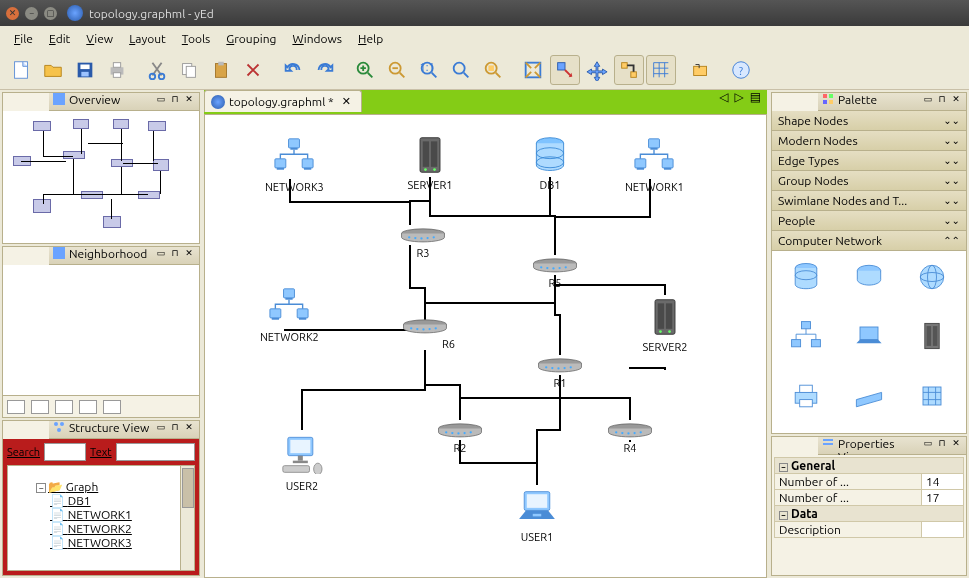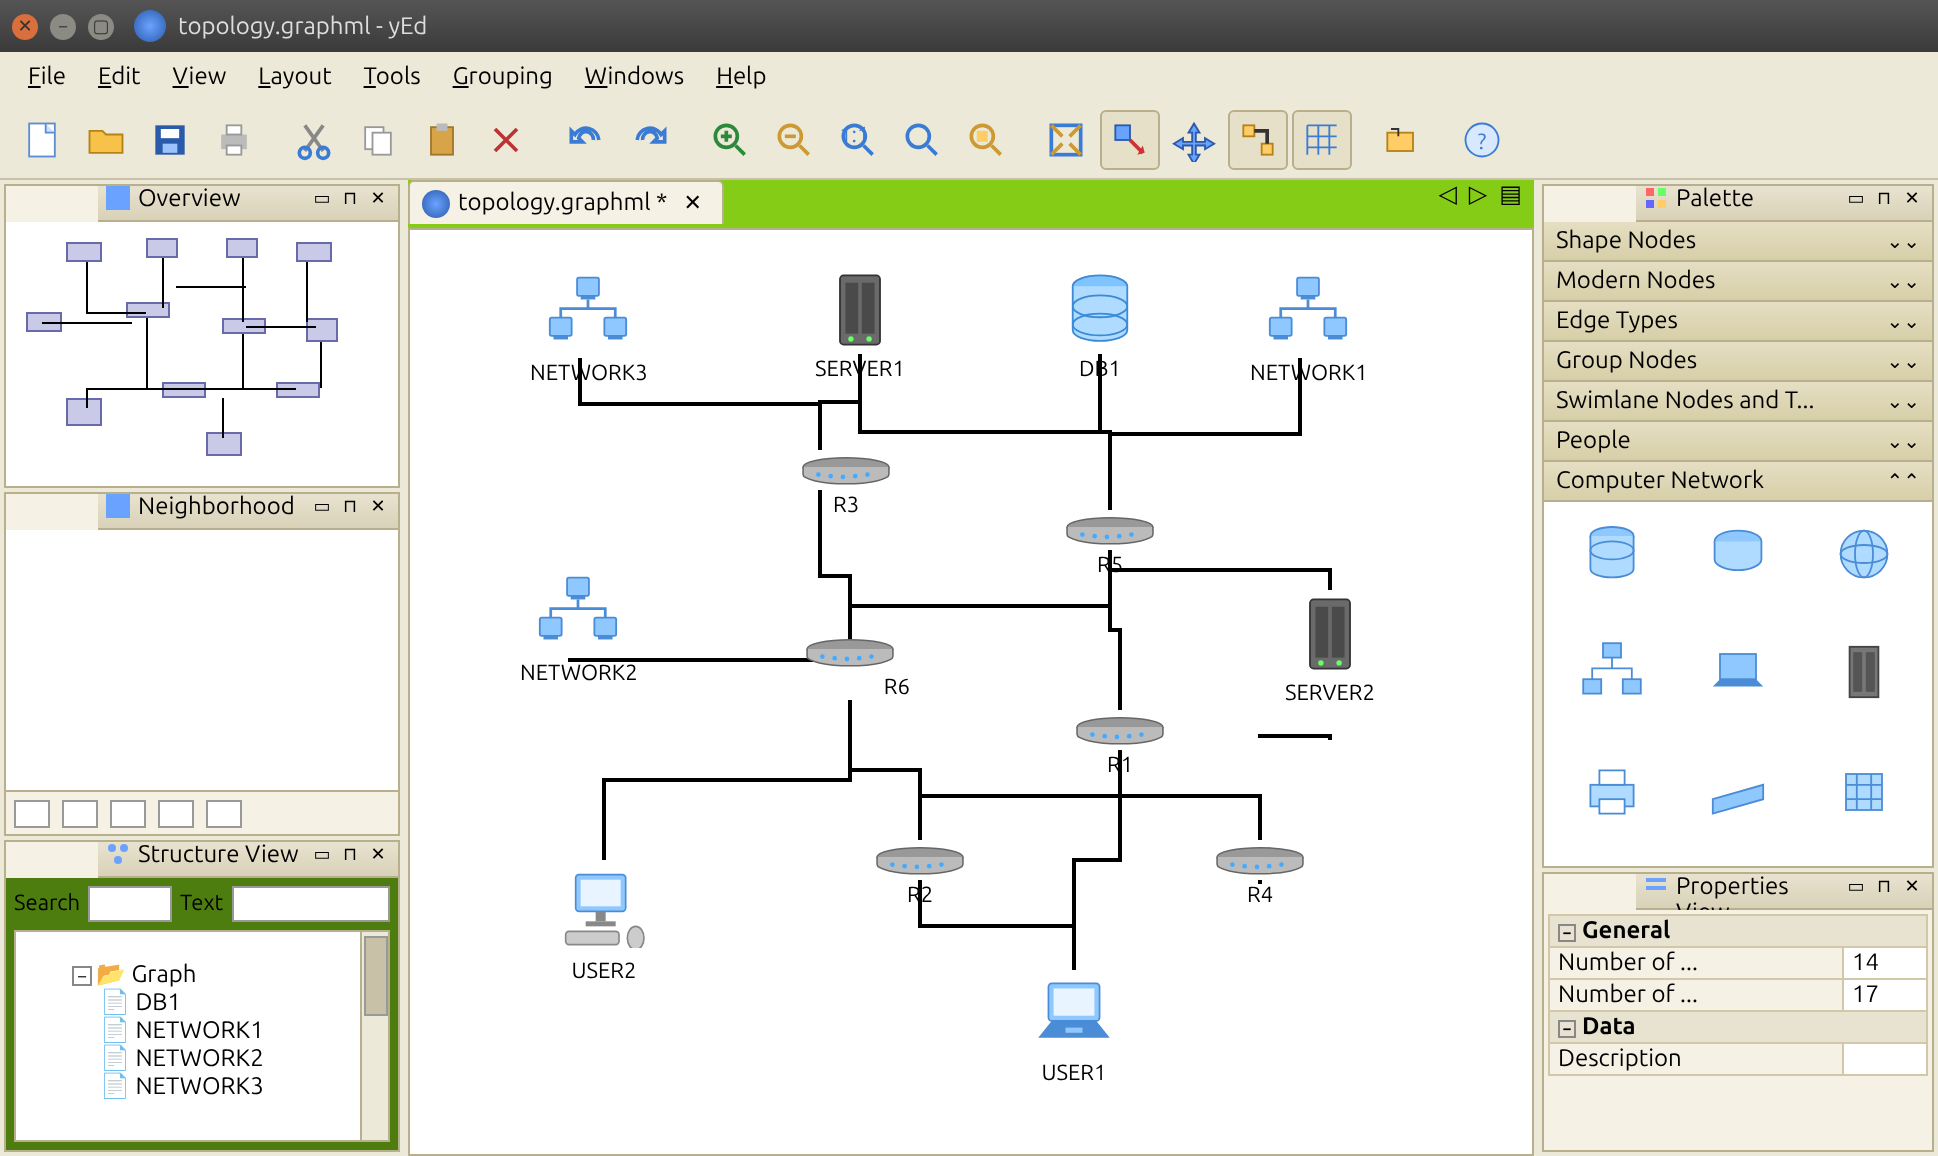--- a/index.html
+++ b/index.html
@@ -25,21 +25,21 @@
 .panel-header .ph-icon{width:12px;height:12px;margin-right:4px;}
 .panel-header .ph-title{flex:1;}
 .panel-header .ph-btn{width:12px;height:12px;margin-left:2px;display:flex;align-items:center;justify-content:center;font-size:9px;cursor:default;}
 .panel-body { flex:1; background:#fff; overflow:hidden; position:relative;}
 .overview-canvas{position:relative;width:100%;height:130px;background:#fff;}
 .ov-node{position:absolute;background:#c8cae8;border:1px solid #6a6aa8;}
 .ov-line{position:absolute;background:#000;}
 .neighborhood-body{background:#fff;height:130px;}
 .nb-thumbs{height:22px;background:#f5f2e5;border-top:1px solid #b8b08c;display:flex;align-items:center;gap:6px;padding:0 4px;}
 .nb-thumb{width:18px;height:14px;border:1px solid #999;background:#fff;}
-.structure-body{padding:4px;background:#4d7c0f;}
+.structure-body{padding:4px;background:#b91c1c;text-decoration:underline;}
 .search-row{display:flex;align-items:center;gap:4px;margin-bottom:4px;}
 .search-row input{height:18px;border:1px solid #999;}
 .search-row .lbl{font-size:11px;}
 .tree{font-size:12px;background:#fff;border:1px solid #b8b08c;overflow:auto;padding:14px;position:relative;}
 .tree-scroll{position:absolute;right:0;top:0;width:14px;height:100%;background:#ece9d8;border-left:1px solid #b8b08c;}
 .tree-scroll .thumb{position:absolute;width:12px;left:1px;background:#c9c0a8;border:1px solid #999;}
 .tree li{list-style:none;padding-left:14px;white-space:nowrap;}
 .tree .exp{display:inline-block;width:10px;height:10px;border:1px solid #888;text-align:center;line-height:8px;font-size:9px;margin-right:2px;}
 .tabbar{height:24px;display:flex;align-items:flex-start;background:#84cc16;}
 .tab{height:22px;background:#f5f2e5;border:1px solid #b8b08c;border-bottom:none;display:flex;align-items:center;padding:0 10px 0 6px;gap:4px;border-radius:3px 3px 0 0;}

